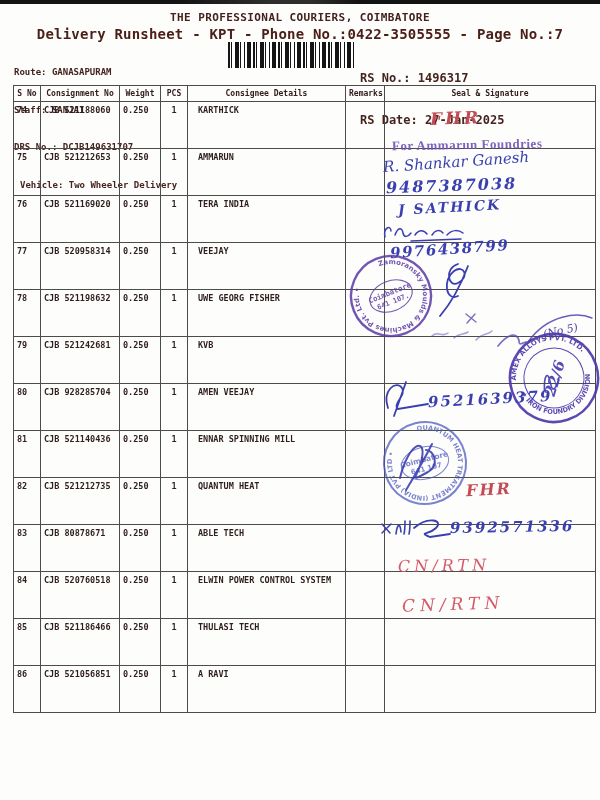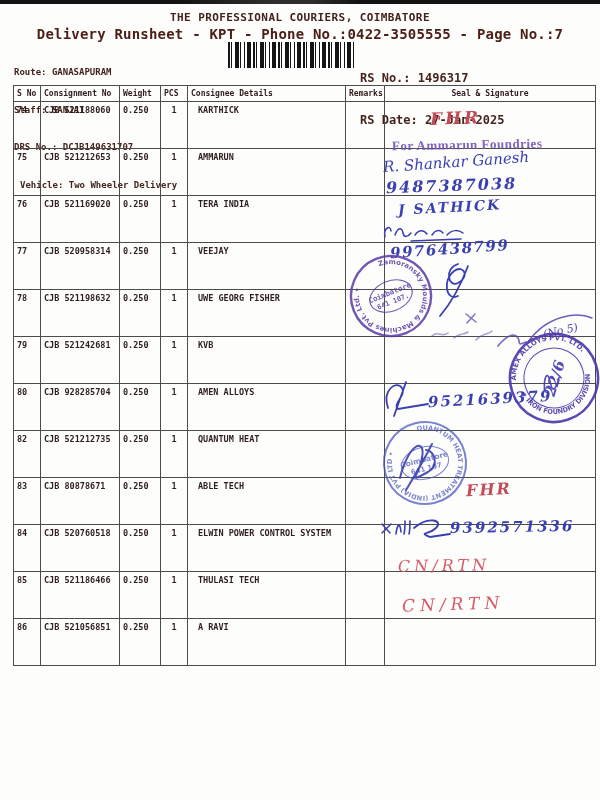--- a/index.html
+++ b/index.html
@@ -16,21 +16,21 @@
   .info-right{position:absolute;left:360px;top:43px;font-size:12px;font-weight:bold;
         line-height:14px;color:#46241e;white-space:pre;}
   .vehicle-line{padding-left:6px;}
   .barcode{position:absolute;left:228px;top:42px;width:126px;height:26px;
         background:repeating-linear-gradient(90deg,
           #151515 0 2px,#fff 2px 3px,#151515 3px 4px,#fff 4px 7px,
           #151515 7px 11px,#fff 11px 12px,#151515 12px 13px,#fff 13px 16px,
           #151515 16px 17px,#fff 17px 19px,#151515 19px 23px,#fff 23px 25px);}
   table.runsheet{position:absolute;left:13px;top:85px;width:582px;
         border-collapse:collapse;table-layout:fixed;}
-  .runsheet th{height:13px;font-size:8px;font-weight:bold;text-align:left;
+  .runsheet th{height:13px;font-size:8px;font-weight:bold;text-align:center;
         padding:1px 3px;border:1px solid #4c4c4c;color:#33201e;
         font-family:"DejaVu Sans Mono",monospace;}
   .runsheet th.c{text-align:center;}
   .runsheet td{height:40px;font-size:8.5px;font-weight:bold;vertical-align:top;
         padding:3px 3px;border:1px solid #4c4c4c;color:#2e1f1d;overflow:hidden;}
   .runsheet td.col-consignee{padding-left:10px;}
   .runsheet td.col-pcs{text-align:center;}
   .overlay{position:absolute;left:0;top:0;width:600px;height:800px;pointer-events:none;}
   .hand{position:absolute;font-family:"DejaVu Serif",serif;font-style:italic;white-space:nowrap;}
   .ink-blue{color:#3a3fb0;}
@@ -137,21 +137,30 @@
           <td class="col-pcs">1</td>
           <td class="col-consignee">KVB</td>
           <td class="col-remarks"></td>
           <td class="col-seal"></td>
         </tr>
         <tr>
           <td class="col-s-no">80</td>
           <td class="col-consignment-no">CJB 928285704</td>
           <td class="col-weight">0.250</td>
           <td class="col-pcs">1</td>
-          <td class="col-consignee">AMEN ALLOYS</td>
+          <td class="col-consignee">AMEN VEEJAY</td>
+          <td class="col-remarks"></td>
+          <td class="col-seal"></td>
+        </tr>
+        <tr>
+          <td class="col-s-no">81</td>
+          <td class="col-consignment-no">CJB 521140436</td>
+          <td class="col-weight">0.250</td>
+          <td class="col-pcs">1</td>
+          <td class="col-consignee">ENNAR SPINNING MILL</td>
           <td class="col-remarks"></td>
           <td class="col-seal"></td>
         </tr>
         <tr>
           <td class="col-s-no">82</td>
           <td class="col-consignment-no">CJB 521212735</td>
           <td class="col-weight">0.250</td>
           <td class="col-pcs">1</td>
           <td class="col-consignee">QUANTUM HEAT</td>
           <td class="col-remarks"></td>

